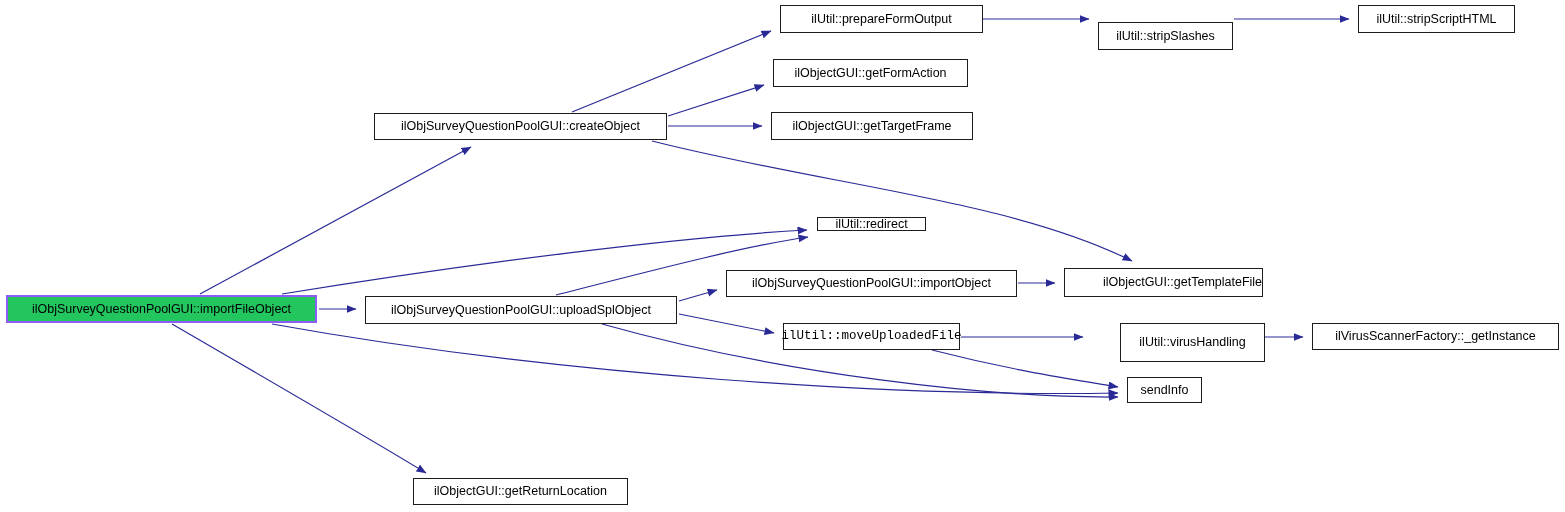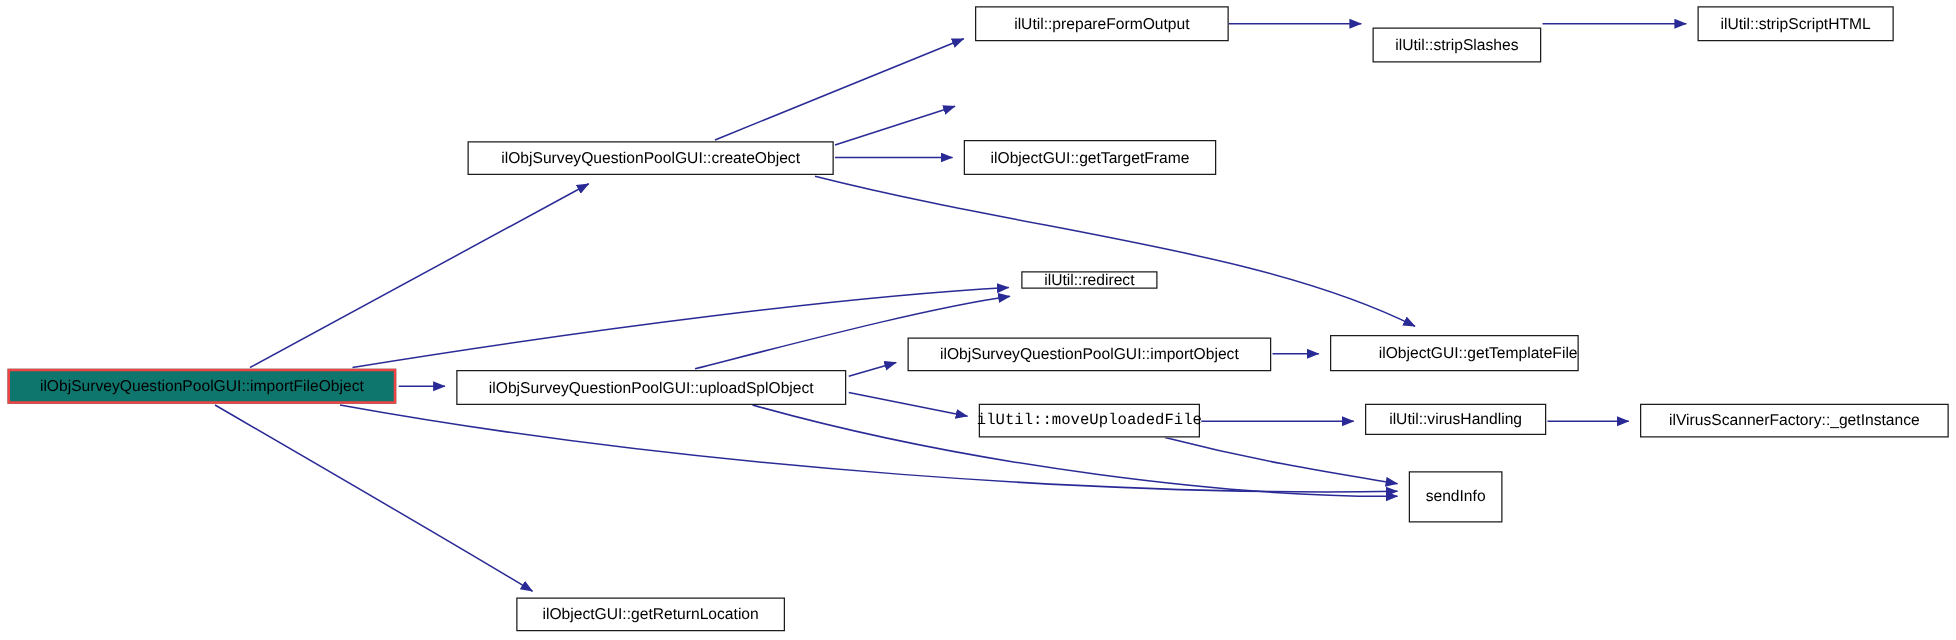--- a/index.html
+++ b/index.html
@@ -30,22 +30,22 @@
     color: #000000;
     font-size: 12.5px;
     line-height: 1;
     display: flex;
     align-items: center;
     justify-content: center;
     white-space: nowrap;
     cursor: pointer;
   }
   .node.highlight {
-    background: #0f766e;
-    border: 2px solid #ef4444;
+    background: #22c55e;
+    border: 2px solid #8b5cf6;
     cursor: default;
   }
 </style>
 </head>
 <body>
 
 <div class="canvas">
 
   <svg class="edges" width="1565" height="512" viewBox="0 0 1565 512" fill="none" xmlns="http://www.w3.org/2000/svg">
     <defs>
@@ -74,24 +74,25 @@
       <path d="M932,350 C 1010,370 1070,379 1118,387" marker-end="url(#arrow)"></path>
       <path d="M1238,337 L1303,337" marker-end="url(#arrow)"></path>
     </g>
   </svg>
 
   <div class="node highlight" style="left:6px;   top:295px; width:311px; height:28px;">ilObjSurveyQuestionPoolGUI::importFileObject</div>
   <div class="node" style="left:374px; top:113px; width:293px; height:27px;">ilObjSurveyQuestionPoolGUI::createObject</div>
   <div class="node" style="left:780px; top:5px;   width:203px; height:28px;">ilUtil::prepareFormOutput</div>
   <div class="node" style="left:1098px;top:22px;   width:135px; height:28px;">ilUtil::stripSlashes</div>
   <div class="node" style="left:1358px;top:5px;   width:157px; height:28px;">ilUtil::stripScriptHTML</div>
+  <div class="node" style="left:773px; top:59px;  width:195px; height:28px;">ilObjectGUI::getFormAction</div>
   <div class="node" style="left:771px; top:112px; width:202px; height:28px;">ilObjectGUI::getTargetFrame</div>
   <div class="node" style="left:817px; top:217px; width:109px; height:14px;">ilUtil::redirect</div>
   <div class="node" style="left:726px; top:270px; width:291px; height:27px;">ilObjSurveyQuestionPoolGUI::importObject</div>
   <div class="node" style="left:1064px;top:268px; width:199px; height:29px;padding-left:38px;">ilObjectGUI::getTemplateFile</div>
   <div class="node" style="left:365px; top:296px; width:312px; height:28px;">ilObjSurveyQuestionPoolGUI::uploadSplObject</div>
   <div class="node" style="left:783px; top:323px; width:177px; height:27px;font-family:Liberation Mono, monospace;">ilUtil::moveUploadedFile</div>
-  <div class="node" style="left:1092px;top:323px; width:145px; height:25px;">ilUtil::virusHandling</div>
+  <div class="node" style="left:1120px;top:323px; width:145px; height:39px;">ilUtil::virusHandling</div>
   <div class="node" style="left:1312px;top:323px; width:247px; height:27px;">ilVirusScannerFactory::_getInstance</div>
-  <div class="node" style="left:1127px;top:377px; width:75px;  height:41px;">sendInfo</div>
+  <div class="node" style="left:1127px;top:377px; width:75px;  height:26px;">sendInfo</div>
   <div class="node" style="left:413px; top:478px; width:215px; height:27px;">ilObjectGUI::getReturnLocation</div>
 
 </div>
 
 </body></html>

